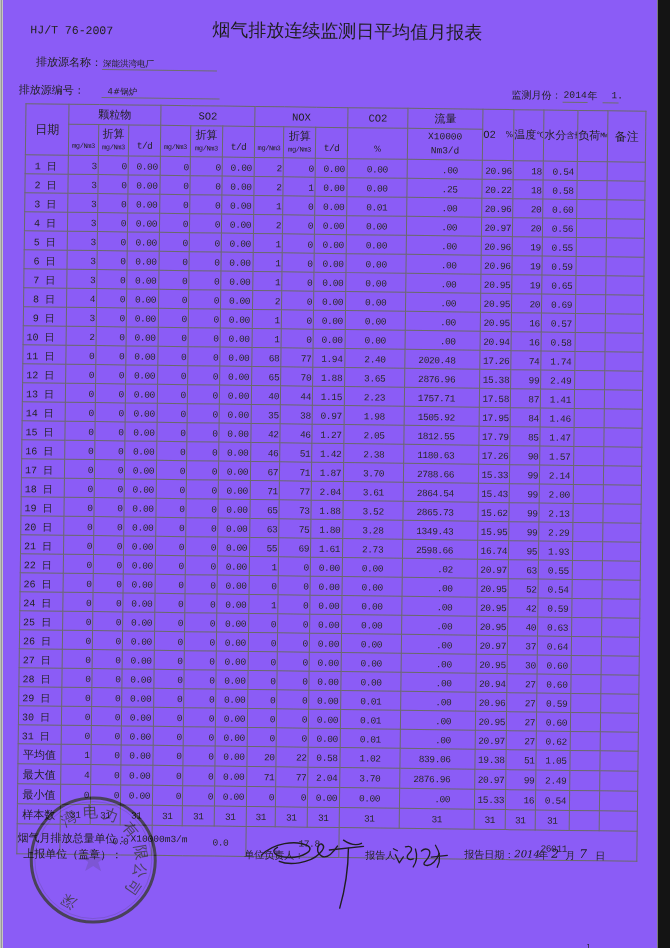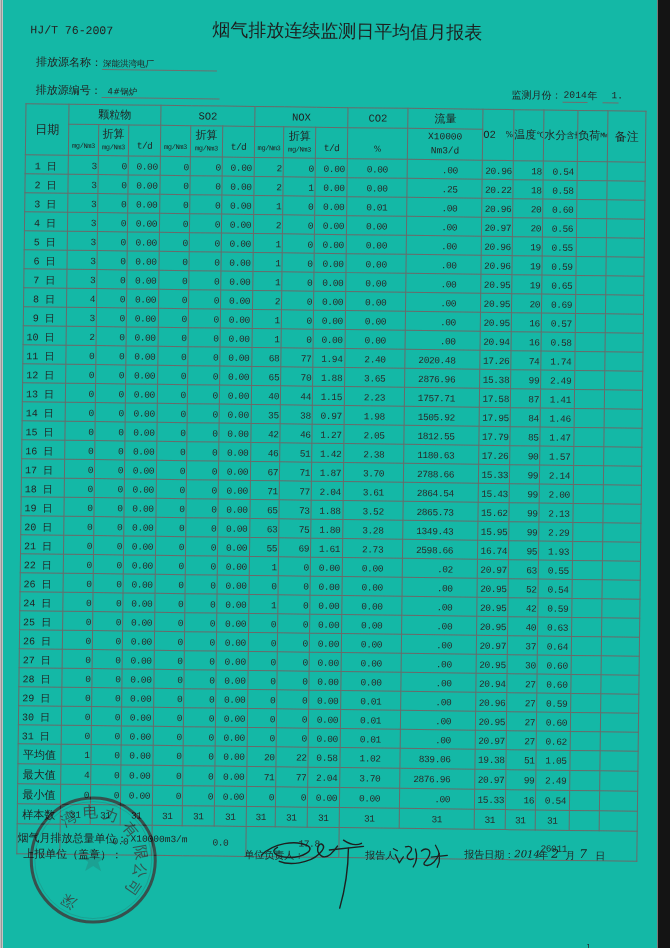--- a/index.html
+++ b/index.html
@@ -1,17 +1,17 @@
 <!DOCTYPE html>
 <html><head>
 <meta charset="utf-8">
 <style>
 html,body{margin:0;padding:0;background:#ffffff;}
 body{width:670px;height:948px;overflow:hidden;}
-.page{position:relative;width:670px;height:948px;background:#14b8a6;overflow:hidden;color:#232323;font-family:"DejaVu Sans",sans-serif;}
+.page{position:relative;width:670px;height:948px;background:#8b5cf6;overflow:hidden;color:#232323;font-family:"DejaVu Sans",sans-serif;}
 .edge-left{position:absolute;left:0;top:0;width:3px;height:948px;background:linear-gradient(90deg,#d4d4d4,#8c8c8c 60%,#ececec);}
 .edge-right{position:absolute;left:657px;top:0;width:13px;height:948px;background:#141414;border-left:1px solid #7a7a7a;box-sizing:border-box;}
 .content{position:absolute;left:0;top:0;width:670px;height:948px;transform:rotate(0.7deg);transform-origin:335px 474px;}
 .abs{position:absolute;white-space:nowrap;line-height:14px;}
 .mono{font-family:"Liberation Mono",monospace;}
 .std{left:25px;top:27px;font-size:11.5px;}
 .title{left:207px;top:20px;font-size:18px;line-height:22px;color:#1e1e1e;}
 .lbl{font-size:11px;}
 .small-val{font-size:8.5px;}
 .uline{position:absolute;height:0;border-top:1px solid #6e6e6e;}
@@ -64,21 +64,21 @@
 
   <div class="content">
 
     <div class="abs mono std">HJ/T 76-2007</div>
     <div class="abs title">烟气排放连续监测日平均值月报表</div>
 
     <div class="abs lbl" style="left:31px;top:59px;">排放源名称：</div>
     <div class="abs small-val" style="left:98px;top:59px;">深能洪湾电厂</div>
     <div class="uline" style="left:97px;top:72px;width:115px;"></div>
 
-    <div class="abs lbl" style="left:31px;top:87px;">排放源编号：</div>
+    <div class="abs lbl" style="left:14px;top:87px;">排放源编号：</div>
     <div class="abs small-val" style="left:103px;top:87px;">4#锅炉</div>
     <div class="uline" style="left:97px;top:100px;width:118px;"></div>
 
     <div class="abs ft-sm" style="left:507px;top:86px;">监测月份：</div>
     <div class="abs mono" style="left:559px;top:86px;font-size:9.6px;">2014</div>
     <div class="abs ft-sm" style="left:583px;top:86px;">年</div>
     <div class="uline" style="left:558px;top:99px;width:25px;"></div>
     <div class="abs mono" style="left:607px;top:86px;font-size:9.6px;">1.</div>
     <div class="uline" style="left:598px;top:99px;width:16px;"></div>
 

